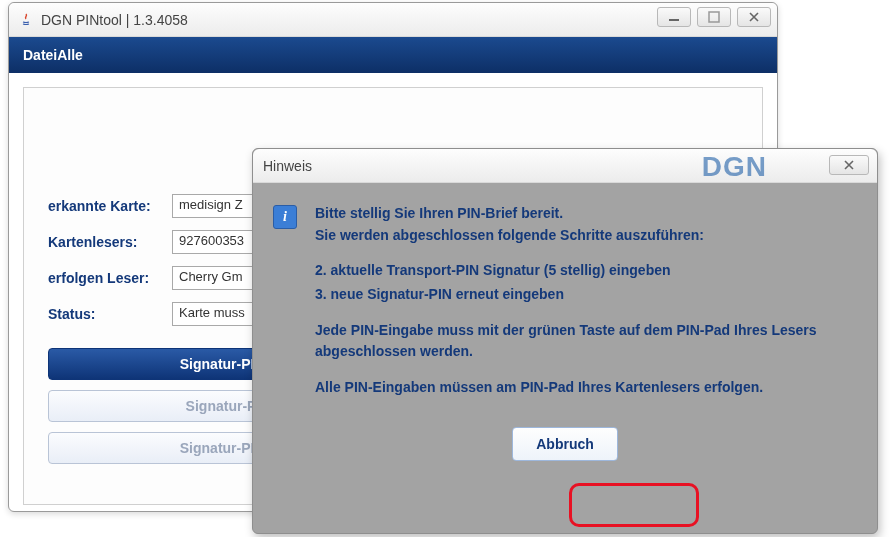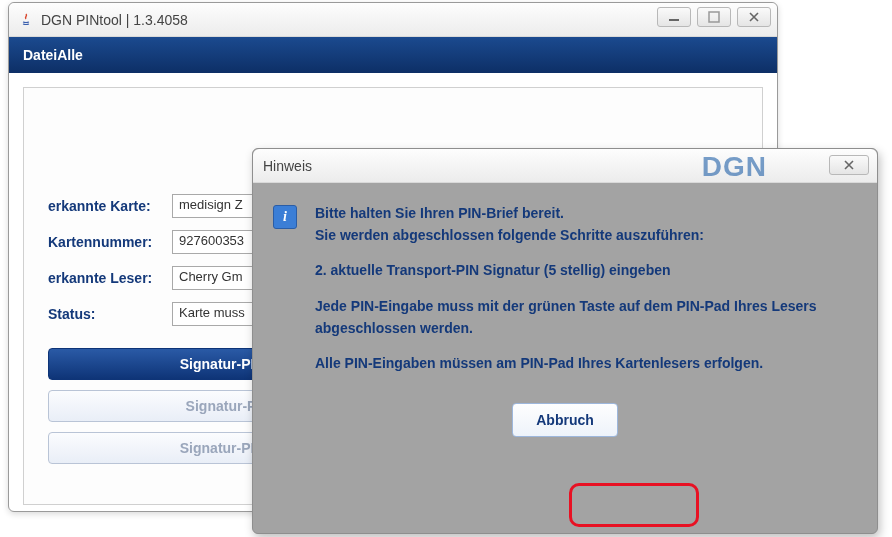--- a/index.html
+++ b/index.html
@@ -241,25 +241,25 @@
     <span class="menu-item">Datei</span>
     <span class="menu-item">Alle</span>
   </div>
 
   <div class="content-frame">
     <div class="field-row">
       <div class="field-label">erkannte Karte:</div>
       <div class="field-input">medisign Z</div>
     </div>
     <div class="field-row">
-      <div class="field-label">Kartennummer:</div>
+      <div class="field-label">Kartenlesers:</div>
       <div class="field-input">927600353</div>
     </div>
     <div class="field-row">
-      <div class="field-label">erkannte Leser:</div>
+      <div class="field-label">erfolgen Leser:</div>
       <div class="field-input">Cherry Gm</div>
     </div>
     <div class="field-row">
       <div class="field-label">Status:</div>
       <div class="field-input">Karte muss</div>
     </div>
 
     <div class="actions">
       <div class="action-btn primary">Signatur-PIN a</div>
       <div class="action-btn">Signatur-PIN</div>
@@ -275,25 +275,26 @@
     <div class="dialog-close">
       <svg width="14" height="12">
           <path d="M3 2L11 10M11 2L3 10" stroke="#666" stroke-width="1.6"></path>
         </svg>
     </div>
   </div>
   <div class="dialog-body">
     <div class="info-icon">i</div>
     <div class="msg">
       <p>
-        <span>Bitte halten Sie Ihren PIN-Brief bereit.</span><br>
+        <span>Bitte stellig Sie Ihren PIN-Brief bereit.</span><br>
         <span>Sie werden abgeschlossen folgende Schritte auszuführen:</span>
       </p>
       <div class="steps">
         <div>2. aktuelle Transport-PIN Signatur (5 stellig) eingeben</div>
+        <div>3. neue Signatur-PIN erneut eingeben</div>
       </div>
       <p>Jede PIN-Eingabe muss mit der grünen Taste auf dem PIN-Pad Ihres Lesers abgeschlossen werden.</p>
       <p>Alle PIN-Eingaben müssen am PIN-Pad Ihres Kartenlesers erfolgen.</p>
     </div>
   </div>
   <div class="dialog-buttons">
     <div class="dlg-btn">Abbruch</div>
   </div>
   <div class="highlight-ring" style="left:316px; top:334px; width:130px; height:44px;"></div>
 </div>

